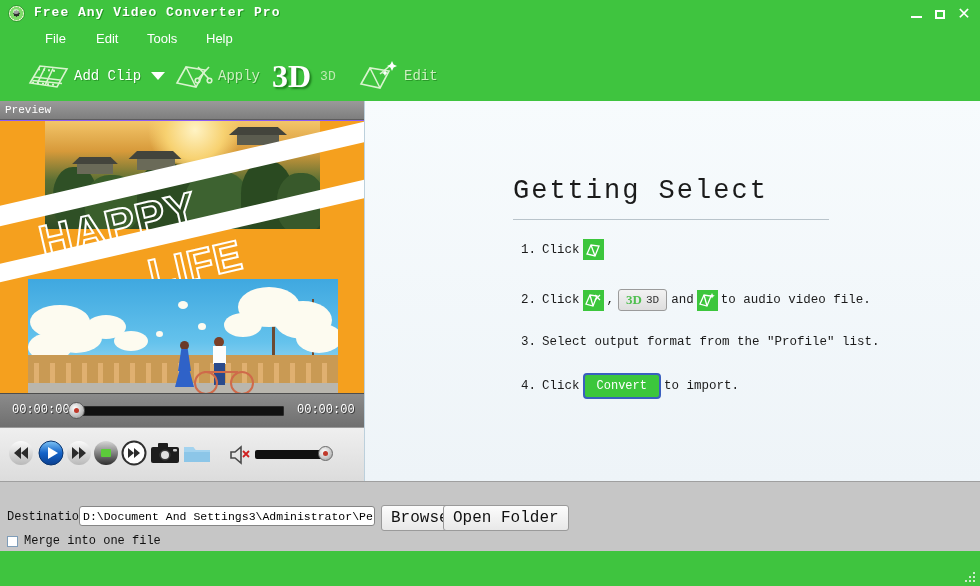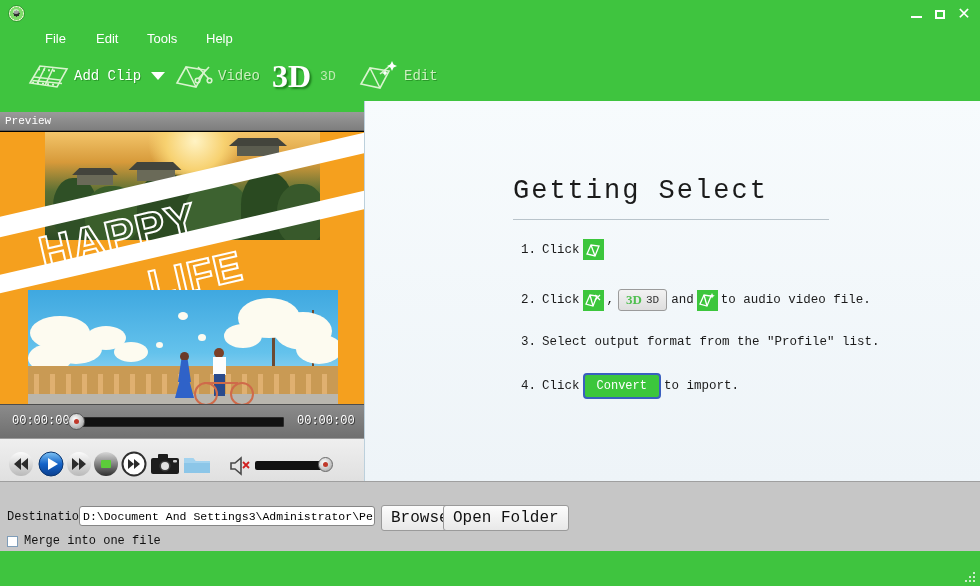--- a/index.html
+++ b/index.html
@@ -60,21 +60,21 @@
      display:flex;align-items:center;justify-content:center;}
   .profile-arrow i{width:0;height:0;border-left:4px solid transparent;border-right:4px solid transparent;
      border-top:5px solid #22364d;display:block;}
   .gear{position:absolute;left:862px;top:65px;width:20px;height:20px;}
   .applybtn{position:absolute;left:890px;top:63px;width:84px;height:24px;
      background:linear-gradient(#ffffff,#ececec);border:1px solid #9a9a9a;border-radius:3px;
      display:flex;align-items:center;justify-content:center;font-size:12px;color:#111;
      font-family:"Liberation Mono",monospace;box-sizing:border-box;}
 
   
-  .preview{position:absolute;left:0;top:101px;width:364px;height:300px;background:#000000;margin-top:11px;}
+  .preview{position:absolute;left:0;top:101px;width:364px;height:300px;background:#8b5cf6;}
   .preview-head{position:absolute;left:0;top:0;width:364px;height:19px;
      background:linear-gradient(#9a9a9a,#7e7e7e);border-bottom:1px solid #5d5d5d;box-sizing:border-box;}
   .preview-head span{color:#fff;font-size:11px;font-family:"Liberation Mono",monospace;
      position:absolute;left:5px;top:3px;}
   .video{position:absolute;left:0;top:20px;width:364px;height:272px;background:#000;overflow:hidden;}
   .poster{position:absolute;left:0;top:0;width:364px;height:272px;background:#f5a01e;overflow:hidden;}
   .poster .topimg{position:absolute;left:45px;top:0;width:275px;height:108px;overflow:hidden;
      background:linear-gradient(#f3c56a 0%,#d79a3a 28%,#5b7034 55%,#2e4a24 100%);}
   .poster .sun{position:absolute;left:95px;top:-26px;width:110px;height:70px;border-radius:50%;
      background:radial-gradient(circle,#fff3c4 0%,#f7d170 45%,rgba(247,209,112,0) 72%);}
@@ -158,20 +158,21 @@
   .grip{position:absolute;right:3px;bottom:2px;width:12px;height:12px;}
   .grip i{position:absolute;width:2px;height:2px;background:#cdeccd;}
 </style>
 </head>
 <body>
 
 <div class="app">
 
   <div class="titlebar">
     <div class="app-icon"></div>
+    <div class="app-title">Free Any Video Converter Pro</div>
     <div class="wbtns">
       <div class="wbtn">
           <span class="bar"></span>
         </div>
       <div class="wbtn">
           <span class="sq"></span>
         </div>
       <div class="wbtn">
           <span class="x">✕</span>
         </div>
@@ -216,21 +217,21 @@
       <svg class="iconsvg" width="42" height="34" viewBox="0 0 42 34">
         <g fill="none" stroke="#d9f4cf" stroke-width="1.6">
           <path d="M5 24 L14 8 L33 11 L24 28 Z"></path>
           <path d="M14 8 L24 28"></path>
           <path d="M26 8 L37 20"></path>
           <path d="M37 8 L26 20"></path>
           <circle cx="25.5" cy="21.5" r="2.3"></circle>
           <circle cx="37.5" cy="21.5" r="2.3"></circle>
         </g>
       </svg>
-      <span class="tlabel">Video</span>
+      <span class="tlabel">Apply</span>
     </div>
 
     <div class="tbtn" style="left:272px">
       <span class="glyph3d">3D</span>
       <span class="sub3d">3D</span>
     </div>
 
     <div class="tbtn" style="left:356px">
       <svg class="iconsvg" width="44" height="34" viewBox="0 0 44 34">
         <g fill="none" stroke="#d9f4cf" stroke-width="1.6">

